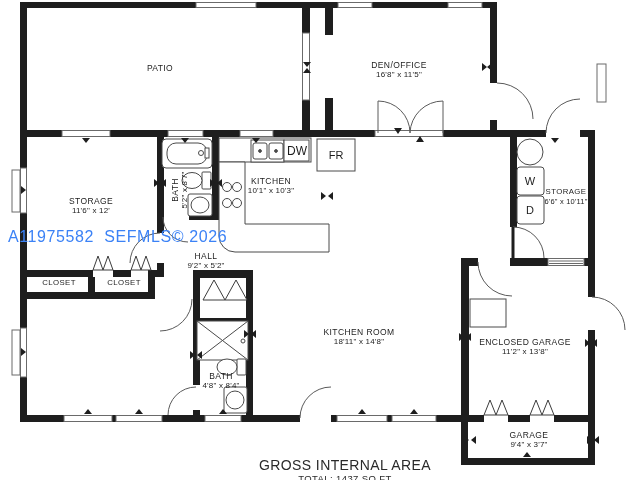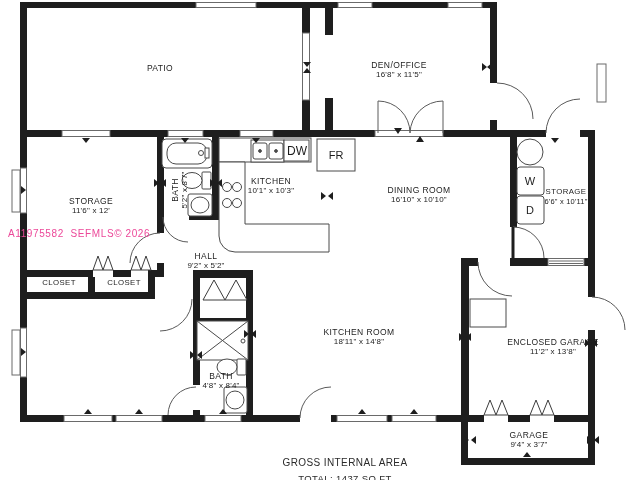--- a/index.html
+++ b/index.html
@@ -6,24 +6,24 @@
   #stage{position:relative;width:640px;height:480px;overflow:hidden;background:#fff;
          font-family:"Liberation Sans", sans-serif;}
   #plan-svg{position:absolute;left:0;top:0;}
   .labels{position:absolute;left:0;top:0;width:580px;height:480px;pointer-events:none;}
   .lbl{position:absolute;transform:translate(-50%,-50%);text-align:center;color:#1c1c1c;
        white-space:nowrap;line-height:10px;}
   .lbl .nm{font-size:8.5px;letter-spacing:.4px;}
   .lbl .dm{font-size:8px;letter-spacing:.2px;}
   .rot{transform:translate(-50%,-50%) rotate(-90deg);}
   .appl{position:absolute;transform:translate(-50%,-50%);color:#1c1c1c;text-align:center;}
-  #watermark{position:absolute;left:8px;top:228px;font-size:10px;color:#ec4899;
+  #watermark{position:absolute;left:8px;top:228px;font-size:16px;color:#3b82f6;
              letter-spacing:.6px;white-space:pre;text-align:center;}
   #footer-line1{position:absolute;left:345px;top:457px;transform:translateX(-50%);
-                font-size:10px;color:#2a2a2a;letter-spacing:.4px;white-space:nowrap;}
+                font-size:14px;color:#2a2a2a;letter-spacing:.4px;white-space:nowrap;}
   #footer-line2{position:absolute;left:345px;top:473px;transform:translateX(-50%);
                 font-size:9.5px;color:#2a2a2a;letter-spacing:.4px;white-space:nowrap;}
 </style>
 </head>
 <body>
 
 <div id="stage">
 
 <svg id="plan-svg" width="640" height="480" viewBox="0 0 640 480">
 
@@ -276,24 +276,20 @@
   <div class="lbl rot" style="left:180px;top:190px">
     <div class="nm">BATH</div>
     <div class="dm">5'2" x 8'7"</div>
   </div>
 
   <div class="lbl" style="left:271px;top:186px">
     <div class="nm">KITCHEN</div>
     <div class="dm">10'1" x 10'3"</div>
   </div>
 
-  <div class="lbl" style="left:419px;top:195px">
-    <div class="nm">DINING ROOM</div>
-    <div class="dm">16'10" x 10'10"</div>
-  </div>
 
   <div class="lbl" style="left:566px;top:197px">
     <div class="nm" style="font-size:7.8px">STORAGE</div>
     <div class="dm" style="font-size:7.5px">6'6" x 10'11"</div>
   </div>
 
   <div class="lbl" style="left:206px;top:261px">
     <div class="nm">HALL</div>
     <div class="dm">9'2" x 5'2"</div>
   </div>
@@ -310,21 +306,21 @@
   <div class="lbl" style="left:221px;top:381px">
     <div class="nm">BATH</div>
     <div class="dm">4'8" x 8'4"</div>
   </div>
 
   <div class="lbl" style="left:359px;top:337px">
     <div class="nm">KITCHEN ROOM</div>
     <div class="dm">18'11" x 14'8"</div>
   </div>
 
-  <div class="lbl" style="left:553px;top:347px">
+  <div class="lbl" style="left:525px;top:347px">
     <div class="nm">ENCLOSED GARAGE</div>
     <div class="dm">11'2" x 13'8"</div>
   </div>
 
   <div class="lbl" style="left:529px;top:440px">
     <div class="nm">GARAGE</div>
     <div class="dm">9'4" x 3'7"</div>
   </div>
 
   <div class="appl" style="left:297px;top:151px;font-size:12px">DW</div>

